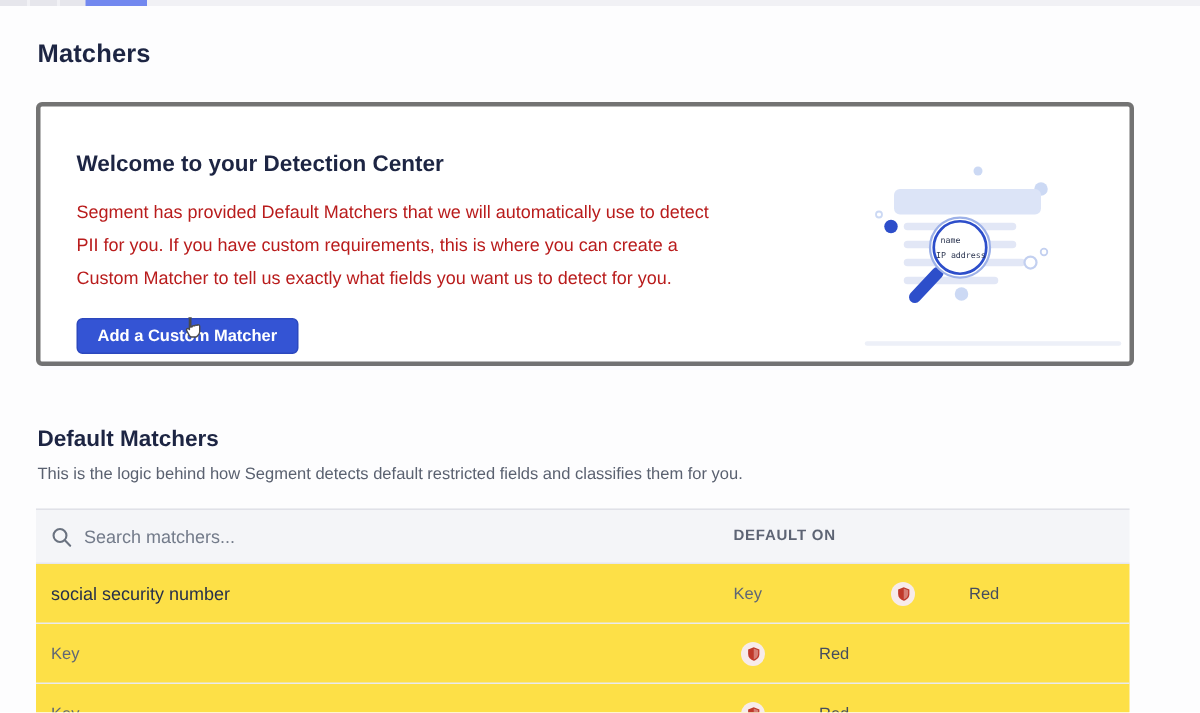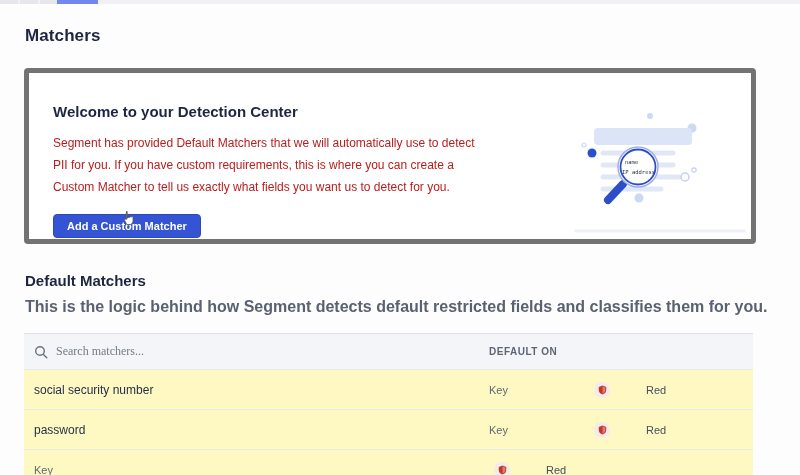--- a/index.html
+++ b/index.html
@@ -18,60 +18,60 @@
   .tab-underline { position: absolute; left: 57px; top: 0; width: 41px; height: 4px; background: #7288ef; }
 
   h1.page-title {
     margin: 22px 0 0 25px; font-size: 17px; line-height: 20px;
     font-weight: 700; color: #1d2543; letter-spacing: 0.1px;
   }
 
   
   .welcome-card {
     position: relative; margin: 22px 0 0 24px; width: 732px; height: 176px;
-    background: #fff; border: 5px solid #737373; border-radius: 4px;
+    background: #fff; border: 3px solid #737373; border-radius: 4px;
     padding: 30px 24px 20px;
   }
   .welcome-title { font-size: 15px; font-weight: 700; color: #1d2543; margin-bottom: 12px; }
   .welcome-body {
     width: 432px; font-size: 12px; line-height: 22px; color: #b91c1c; margin-bottom: 16px;
   }
   .add-matcher-btn {
     display: inline-block; height: 24px; padding: 0 13px;
     background: #3454d4; color: #fff; border: 1px solid #2c48be; border-radius: 4px;
     font-family: "Liberation Sans", sans-serif; font-size: 11px; font-weight: 600;
     cursor: pointer; line-height: 22px;
   }
   .illustration { position: absolute; top: 14px; right: 0; width: 190px; height: 150px; }
   .lens-text { font-family: "DejaVu Sans Mono", monospace; fill: #2b3550; }
 
   
-  h2.section-title { margin: 28px 0 0 25px; font-size: 15px; font-weight: 700; color: #1d2543; }
-  .section-desc { margin: 9px 0 0 25px; font-size: 16px; color: #5a6170; font-weight: bold; }
+  h2.section-title { margin: 40px 0 0 25px; font-size: 15px; font-weight: 700; color: #1d2543; }
+  .section-desc { margin: 9px 0 0 25px; font-size: 11px; color: #5a6170; }
 
   
   .matchers-table { margin: 17px 0 0 24px; width: 729px; }
   .thead {
     display: grid; grid-template-columns: 455px 100px 1fr; align-items: center;
     height: 37px; background: #f4f5f8; padding-left: 10px;
     border-top: 1px solid #e0e1e8; border-bottom: 1px solid #e7e8ee;
   }
   .col-header {
     font-size: 10px; font-weight: 700; letter-spacing: 0.5px; color: #5d6474;
   }
   .search-wrap { display: flex; align-items: center; gap: 8px; }
   .search-wrap svg { flex: 0 0 auto; }
   .search-input {
     border: none; background: transparent; outline: none; width: 380px;
-    font-family: Liberation Serif, serif; font-size: 12px; color: #2a3347;
+    font-family: Liberation Sans, sans-serif; font-size: 12px; color: #2a3347;
   }
   .search-input::placeholder { color: #737b8a; opacity: 1; }
   .trow {
     display: grid; grid-template-columns: 455px 100px 1fr; align-items: center;
-    height: 40px; padding-left: 10px; background: #fef9c3;
+    height: 40px; padding-left: 10px; background: #fde047;
     border-bottom: 1px solid #e9eaef;
   }
   .cell-name { font-size: 12px; color: #27304a; }
   .cell-matches { font-size: 11px; color: #5f6776; }
   .cell-class { display: flex; align-items: center; gap: 9px; padding-left: 5px; }
   .class-label { font-size: 11px; color: #454d5f; margin-left: 27px; }
   .badge {
     width: 16px; height: 16px; border-radius: 50%; background: #f7ebea;
     display: inline-flex; align-items: center; justify-content: center;
   }
@@ -143,21 +143,20 @@
           <svg width="9" height="10" viewBox="0 0 12 13">
             <path d="M6 0.5 L11 2.5 V6.5 C11 9.6 8.9 11.6 6 12.6 C3.1 11.6 1 9.6 1 6.5 V2.5 Z" fill="#c0392b"></path>
             <path d="M6 1.6 V11.4 C8.2 10.5 9.9 8.9 9.9 6.5 V3.2 Z" fill="#ffffff" opacity="0.35"></path>
           </svg>
         </span>
         <span class="class-label">Red</span>
       </div>
     </div>
 
     <div class="trow">
-      <div class="cell-name">password</div>
       <div class="cell-matches">Key</div>
       <div class="cell-class">
         <span class="badge">
           <svg width="9" height="10" viewBox="0 0 12 13">
             <path d="M6 0.5 L11 2.5 V6.5 C11 9.6 8.9 11.6 6 12.6 C3.1 11.6 1 9.6 1 6.5 V2.5 Z" fill="#c0392b"></path>
             <path d="M6 1.6 V11.4 C8.2 10.5 9.9 8.9 9.9 6.5 V3.2 Z" fill="#ffffff" opacity="0.35"></path>
           </svg>
         </span>
         <span class="class-label">Red</span>
       </div>

